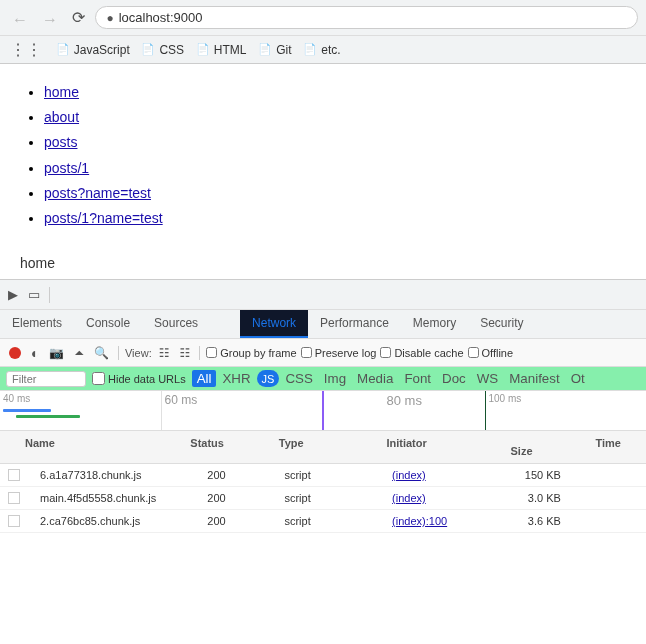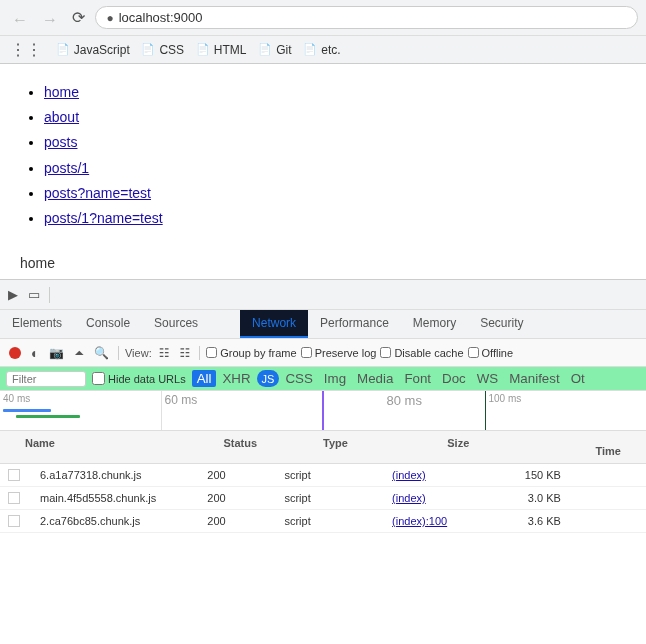--- a/index.html
+++ b/index.html
@@ -219,20 +219,21 @@
         <span>100 ms</span>
       </div>
     </div>
   </div>
 
   <div class="network-table">
     <div class="nt-header">
       <div class="nt-header-cell">Name</div>
       <div class="nt-header-cell">Status</div>
       <div class="nt-header-cell">Type</div>
+      <div class="nt-header-cell">Initiator</div>
       <div class="nt-header-cell">Size</div>
       <div class="nt-header-cell">Time</div>
     </div>
     <div class="nt-row">
       <div class="nt-cell">
         <span class="file-icon"></span>
         <span>6.a1a77318.chunk.js</span>
       </div>
       <div class="nt-cell">200</div>
       <div class="nt-cell">script</div>

